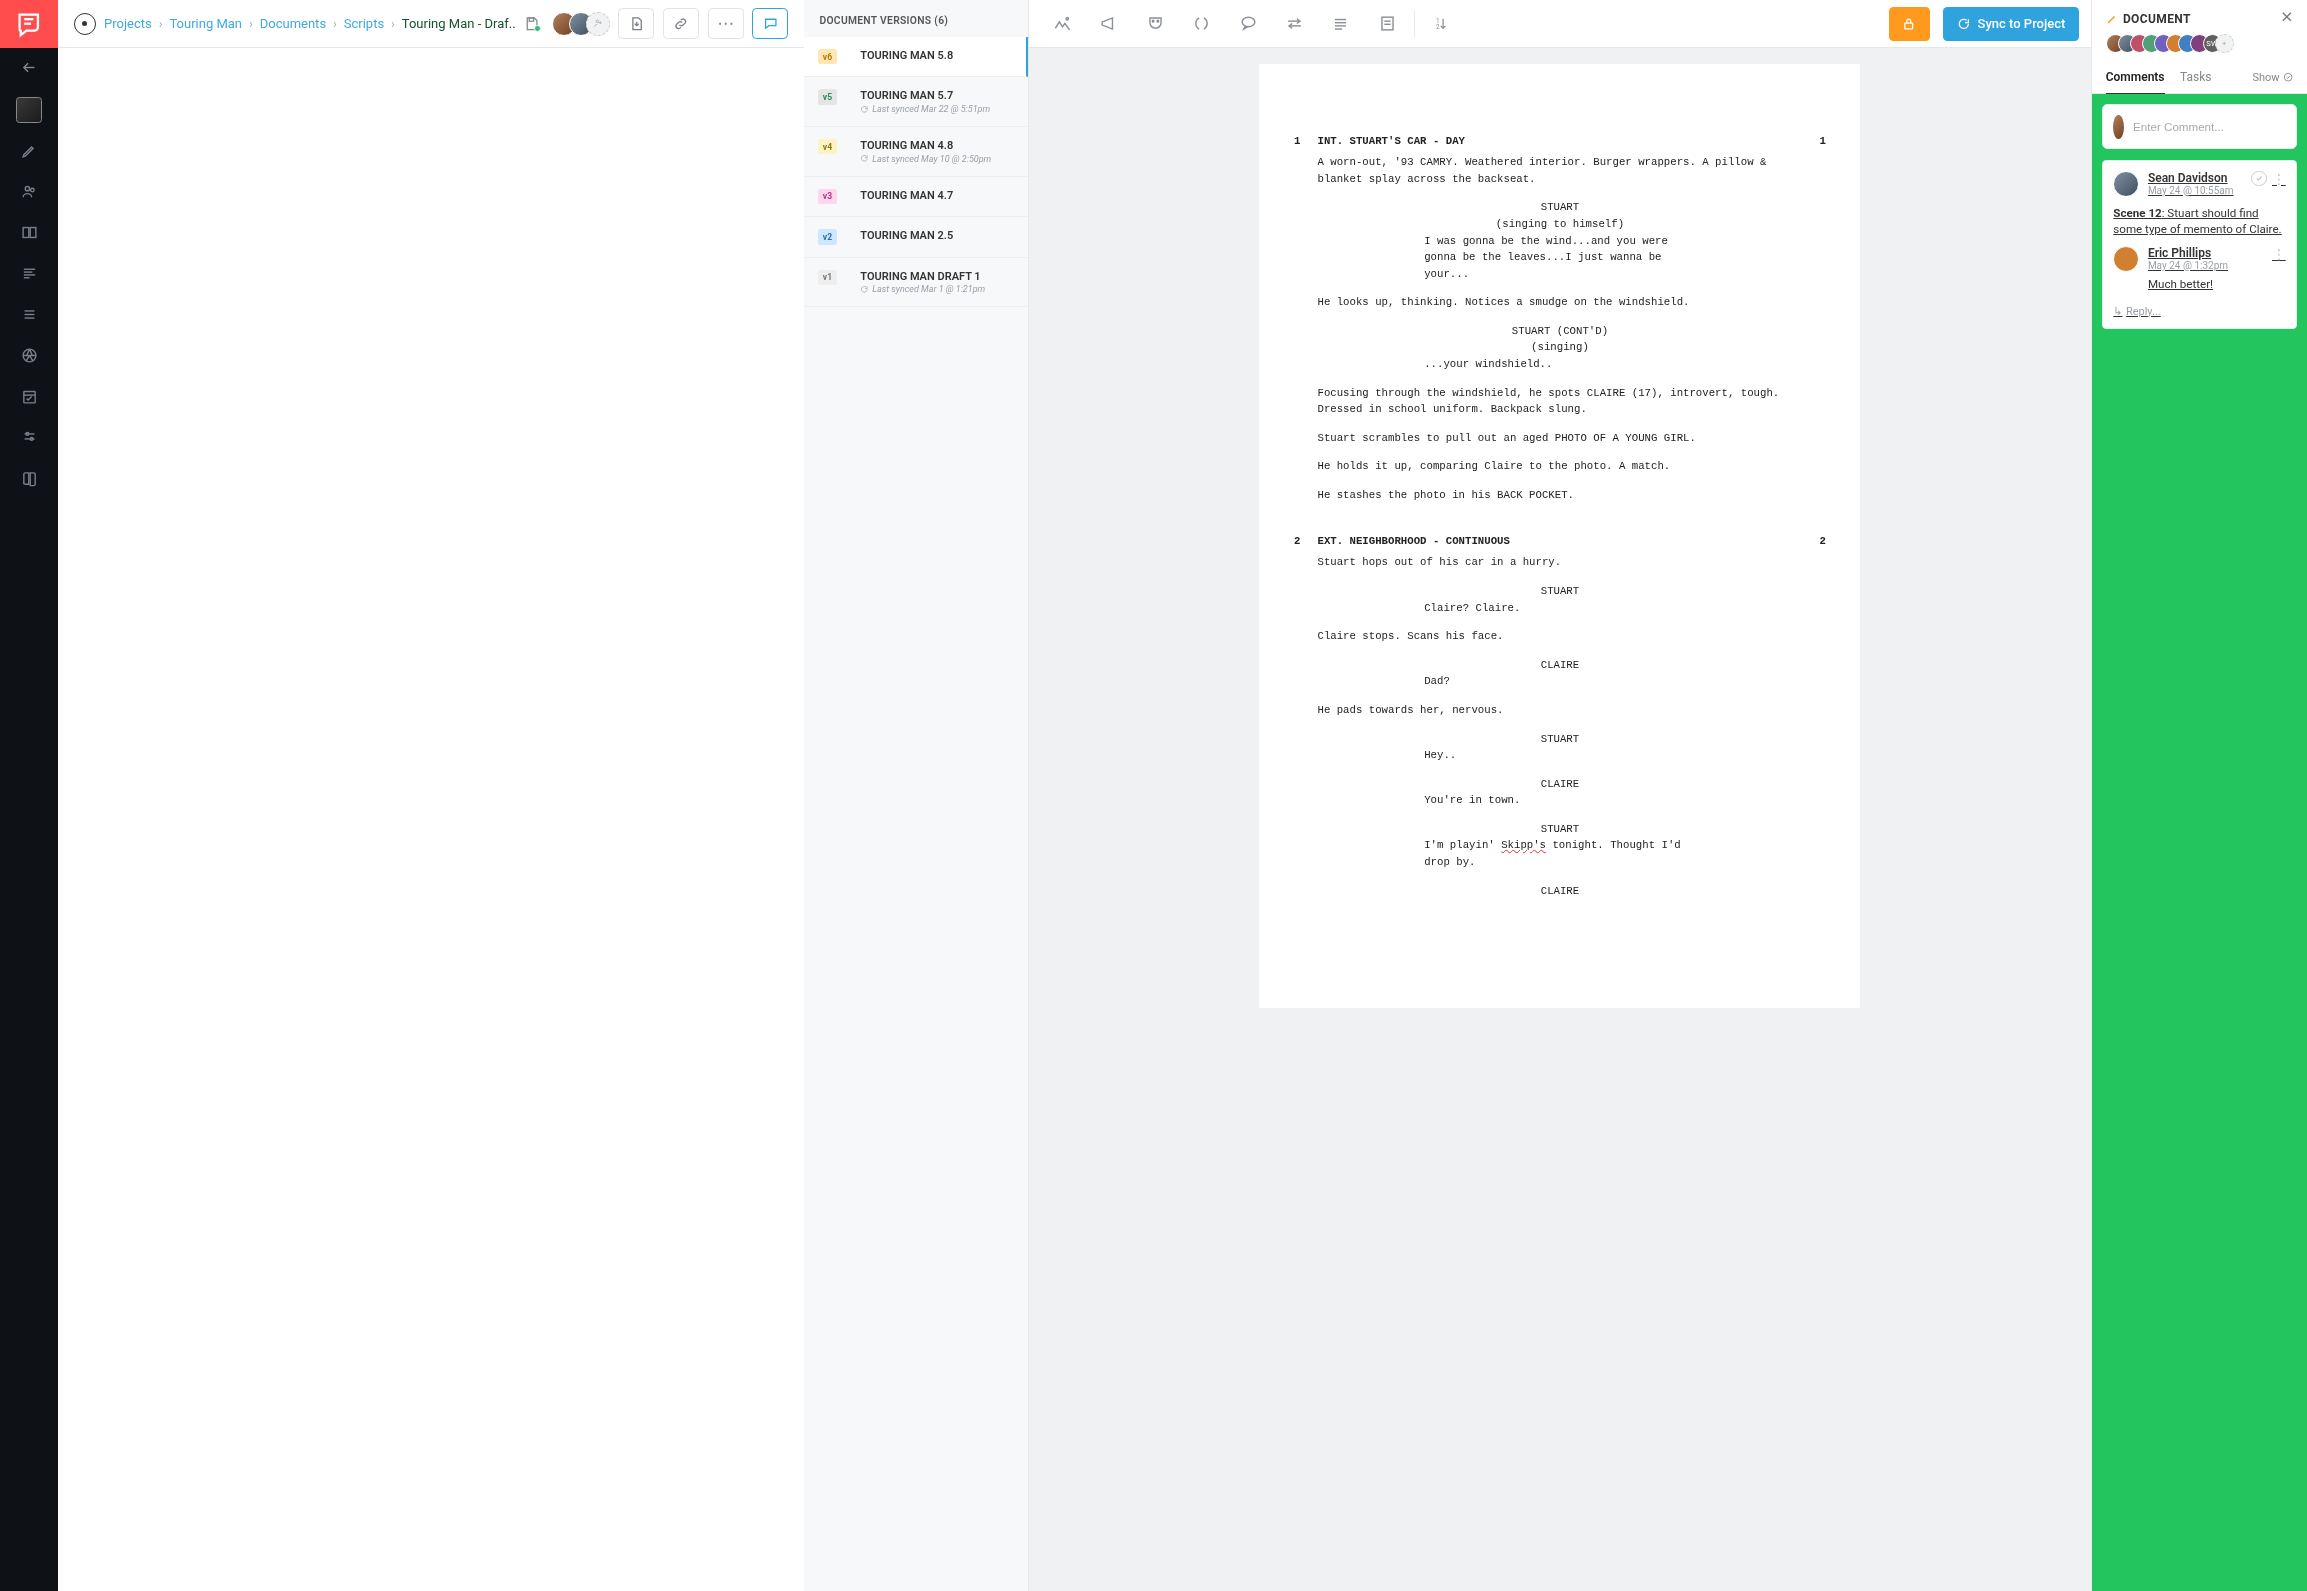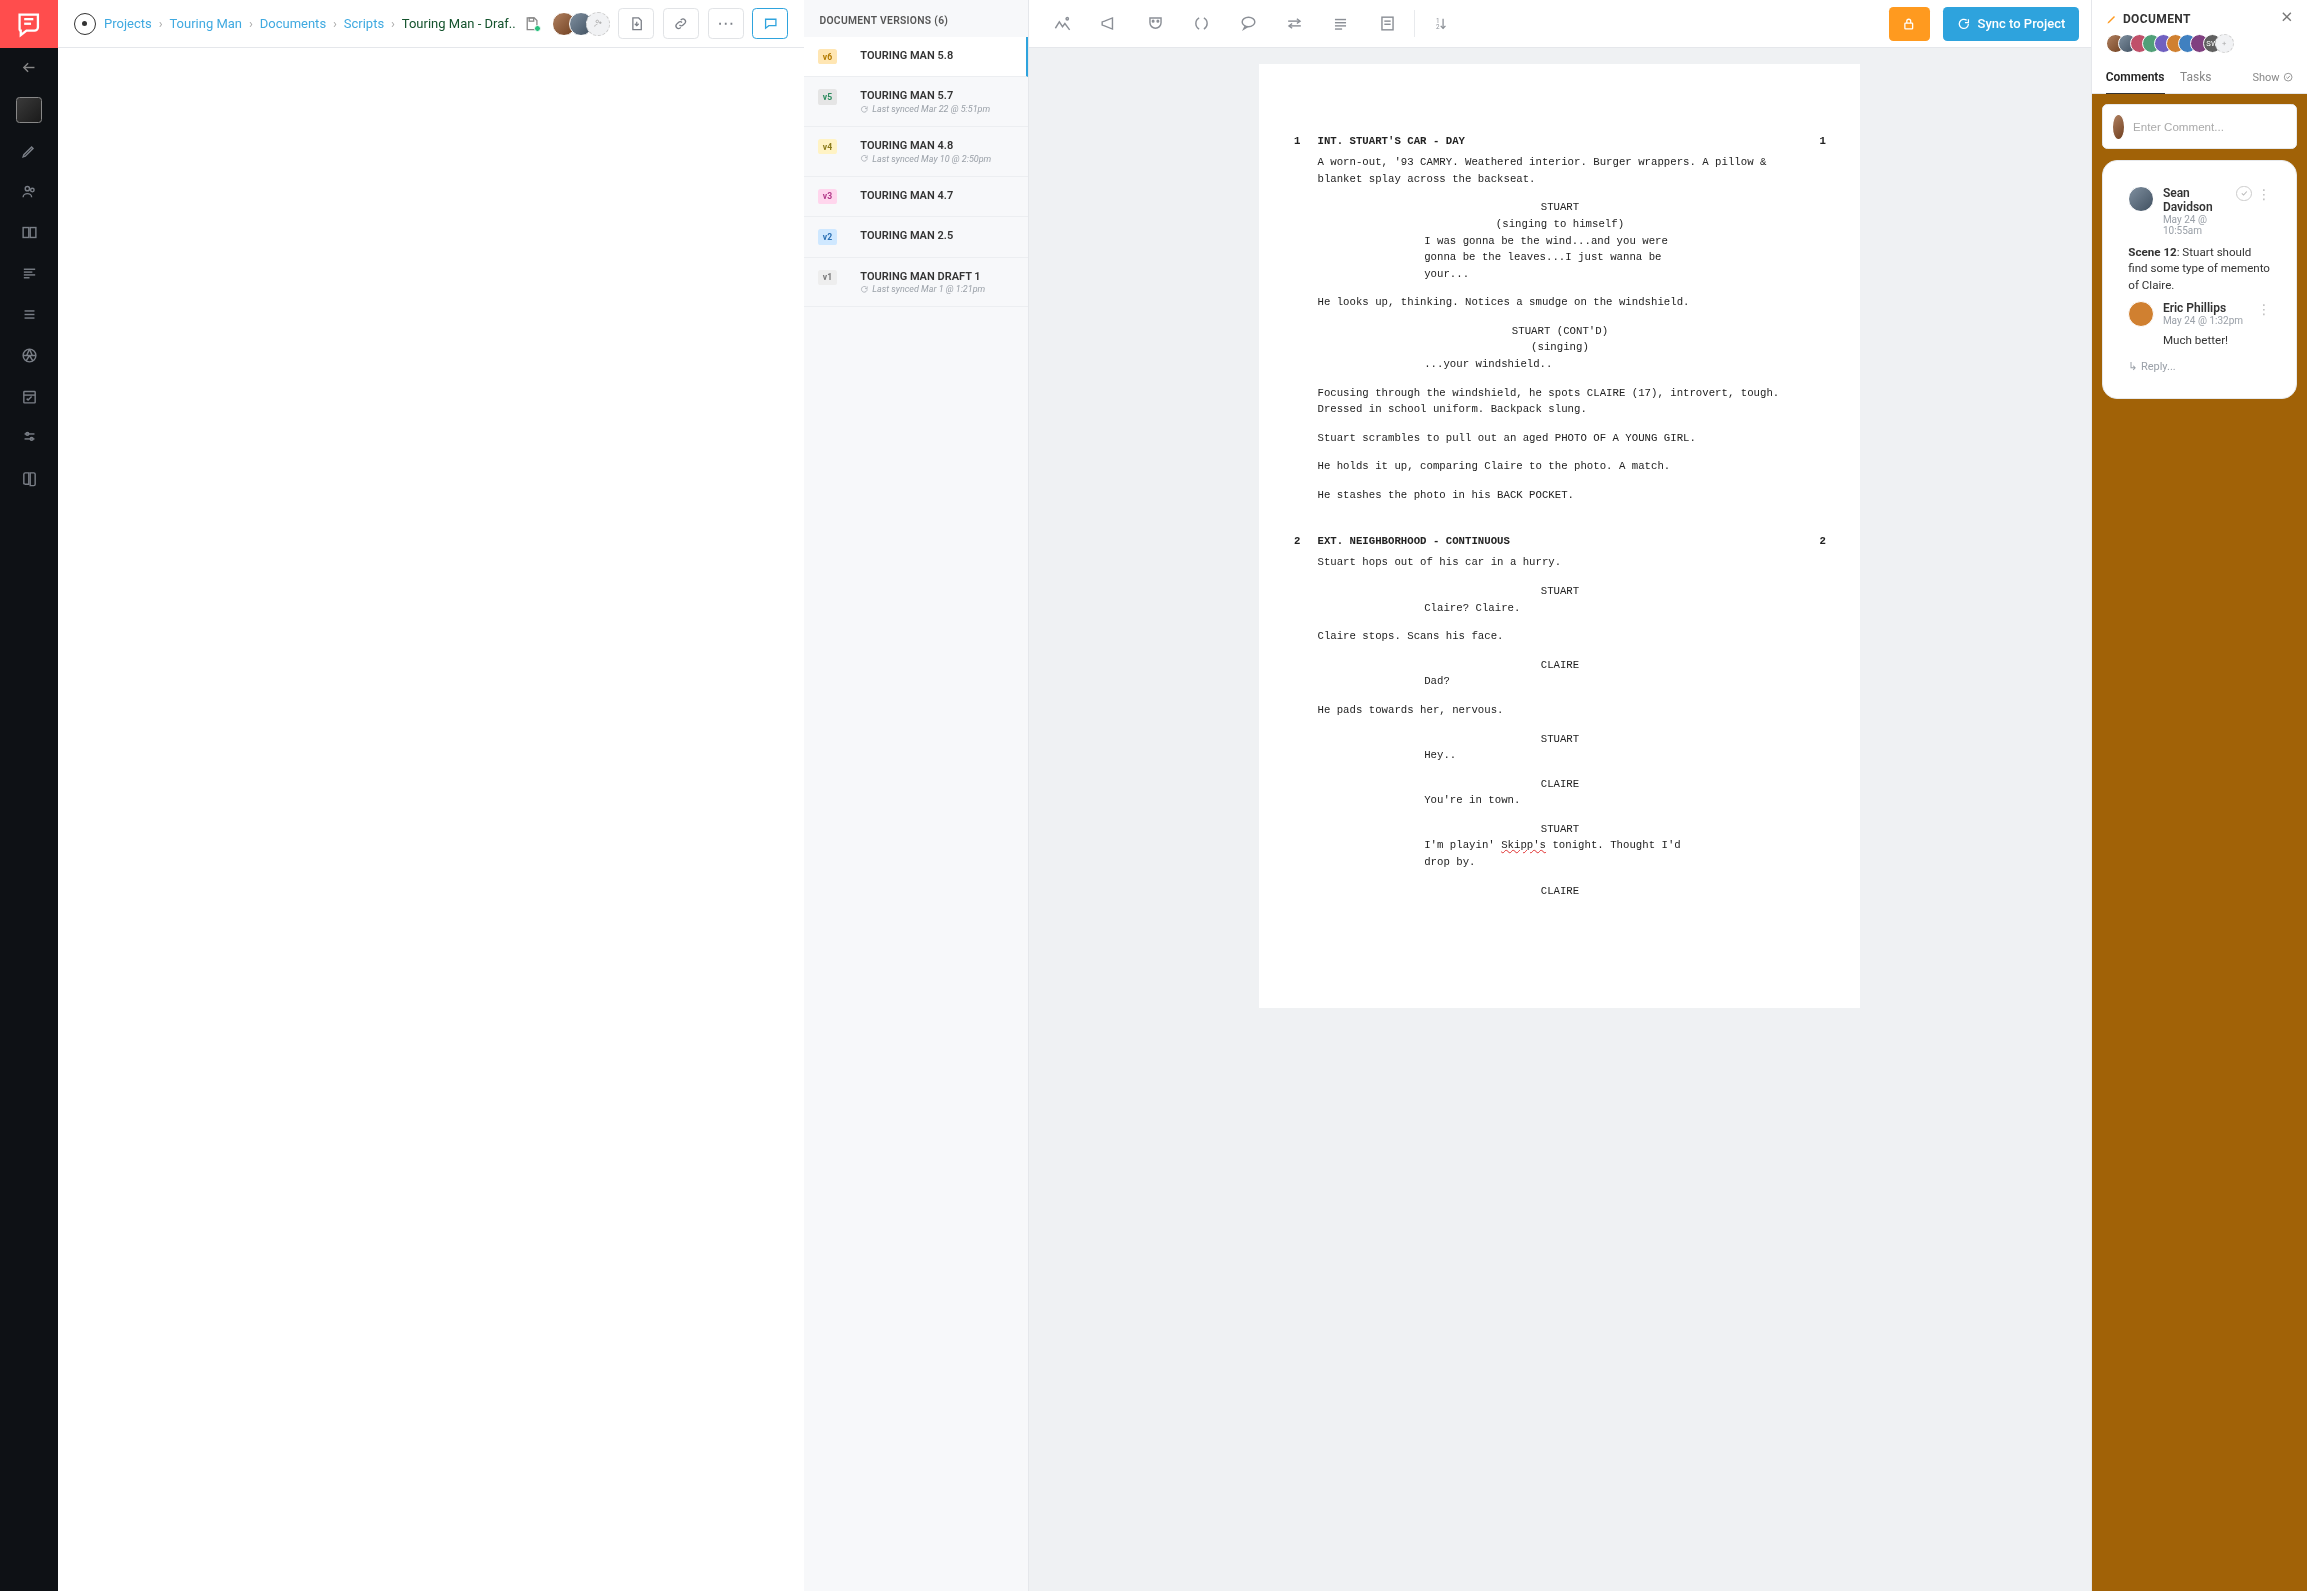--- a/index.html
+++ b/index.html
@@ -89,25 +89,25 @@
 .rp-header { padding: 10.3px 13.7px 6.9px; display:flex; align-items:center; justify-content:space-between; }
 .rp-title { display:flex; align-items:center; gap:5.2px; font-weight:700; letter-spacing:0.4px; font-size:12px; color:#333; }
 .rp-title svg { width:12px; height:12px; color:#ff9a1f; }
 .rp-close { color:#777; cursor:pointer; }
 .rp-avatars { padding: 0 13.7px 8.6px; display:flex; }
 .rp-avatars .avatar { width:19px; height:19px; font-size:7.7px; }
 .rp-tabs { display:flex; align-items:center; border-bottom:0.9px solid #e5e7eb; padding: 0 13.7px; gap:15.5px; }
 .rp-tab { padding: 8.6px 0; font-size:12px; color:#888; cursor:pointer; }
 .rp-tab.active { color:#222; font-weight:600; border-bottom:1.7px solid #333; margin-bottom:-0.9px; }
 .rp-show { margin-left:auto; font-size:11px; color:#888; display:flex; align-items:center; gap:3.4px; }
-.rp-body { flex:1; overflow:auto; background:#a16207; }
+.rp-body { flex:1; overflow:auto; background:#22c55e; }
 .comment-input-card { background:#fff; margin:10.3px; border:0.9px solid #e8eaed; border-radius:5.2px; padding:8.6px; display:flex; align-items:center; gap:8.6px; }
 .comment-input-card input { border:none; outline:none; flex:1; font-size:11.6px; color:#333; }
 .comment-input-card input::placeholder { color:#aaa; }
-.comment-card { background:#fff; margin:0 10.3px 10.3px; border:0.9px solid #e8eaed; border-radius:15px; padding:25px; }
+.comment-card { background:#fff; margin:0 10.3px 10.3px; border:0.9px solid #e8eaed; border-radius:4px; padding:10px;text-decoration:underline; }
 .c-head { display:flex; gap:8.6px; align-items:flex-start; }
 .c-meta { flex:1; }
 .c-name { font-weight:600; font-size:12px; }
 .c-time { font-size:10px; color:#9aa0a8; }
 .c-actions { display:flex; gap:5.2px; color:#bbb; }
 .c-check { width:15.5px; height:15.5px; border:1.3px solid #ccc; border-radius:50%; display:flex; align-items:center; justify-content:center; }
 .c-body { font-size:11.6px; margin:8.6px 0 5.2px; line-height:1.4; }
 .c-body b { font-weight:700; }
 .c-reply { margin-top:8.6px; display:flex; gap:8.6px; align-items:flex-start; }
 .c-reply .avatar { margin-left:0; }

